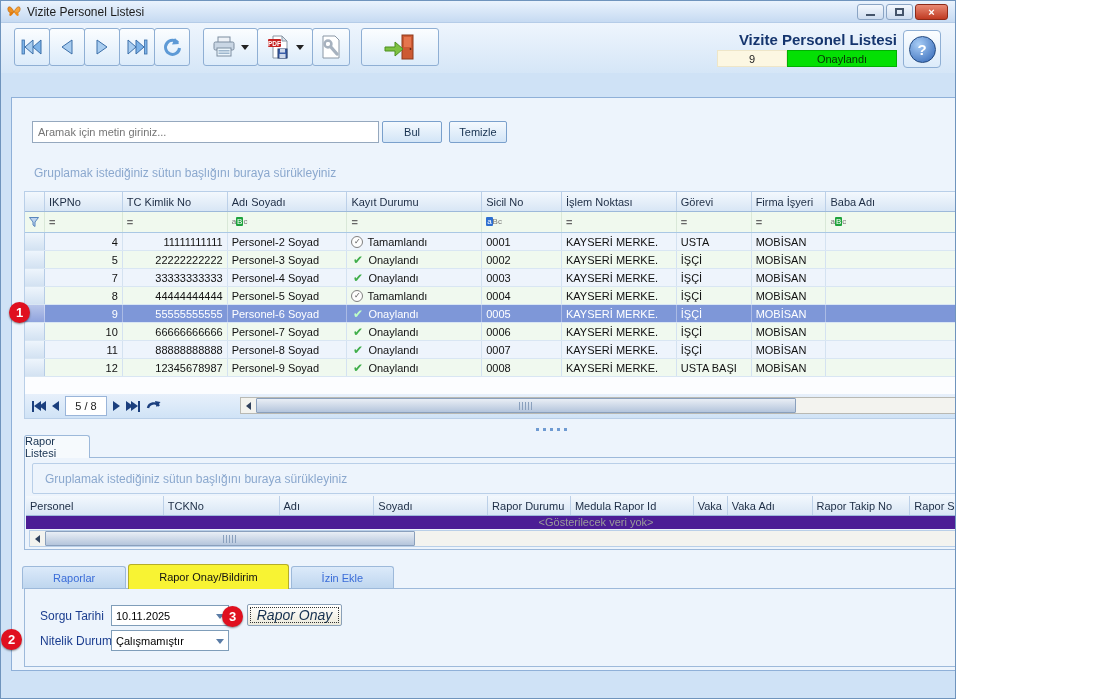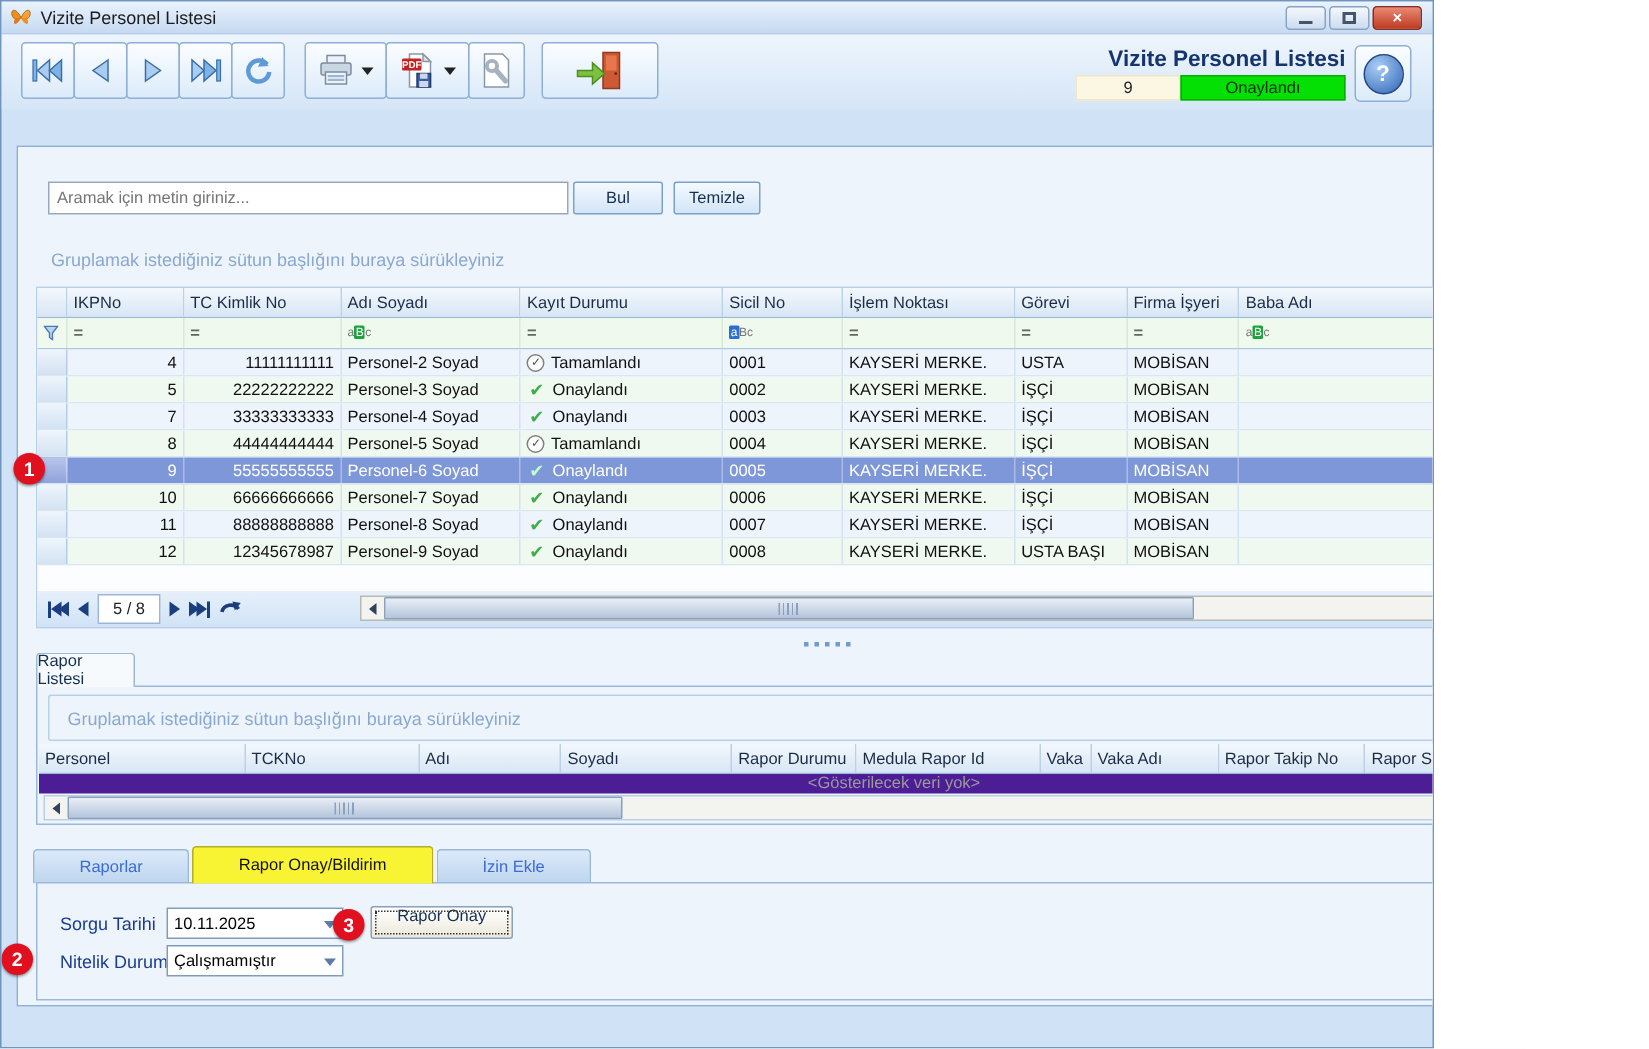--- a/index.html
+++ b/index.html
@@ -172,21 +172,21 @@
 
   .bpanel { position:absolute; left:12px; top:490px; width:1055px; height:79px;
     background:#edf4fc; border:1px solid #9db9da; }
   .flabel { position:absolute; font-size:12px; color:#1b3d8f; }
   .combo { position:absolute; height:21px; background:#fff; border:1px solid #7f9db9;
     font-size:11px; color:#000; display:flex; align-items:center; padding:0 4px; }
   .combo .carr { position:absolute; right:4px; top:8px; width:0; height:0;
     border:4px solid transparent; border-top:5px solid #5a7ca6; }
   .rapor-btn { position:absolute; left:222px; top:15px; width:95px; height:22px;
     background:linear-gradient(#ffffff,#ece9da); border:1px solid #8aa0b8; border-radius:2px;
-    font-size:11px; color:#15304f; display:flex; justify-content:center; }
+    font-size:14px; color:#15304f; display:flex; align-items:center; justify-content:center;font-style:italic; }
   .rapor-btn .dotted { position:absolute; inset:2px; border:1px dotted #333; }
 
   
   .circle { position:absolute; width:21px; height:21px; border-radius:50%; background:#e0101f;
     color:#fff; font-weight:bold; font-size:13px; display:flex; align-items:center;
     justify-content:center; box-shadow:0 1px 2px rgba(0,0,0,.45); z-index:10; }
   .an1 { left:8px; top:301px; } .an2 { left:0px; top:628px; } .an3 { left:221px; top:605px; }
 
   svg { display:block; }
 </style>

